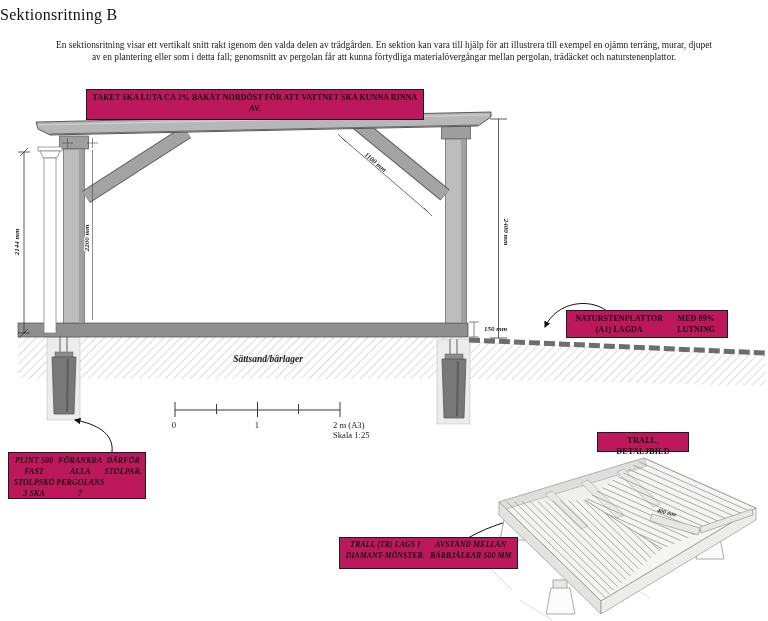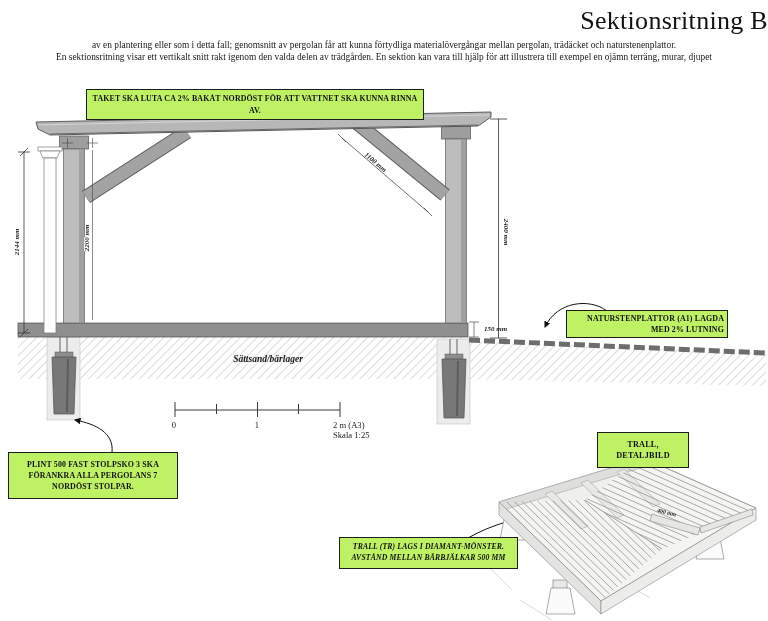--- a/index.html
+++ b/index.html
@@ -1,30 +1,30 @@
 <!DOCTYPE html>
 <html><head>
 <meta charset="utf-8">
 <style>
   html,body{margin:0;padding:0;background:#fff;}
   .stage{position:relative;width:768px;height:621px;background:#ffffff;overflow:hidden;
          font-family:"Liberation Serif",serif;color:#111;}
   .stage svg{position:absolute;left:0;top:0;}
-  .page-title{position:absolute;top:6px;left:0;width:768px;text-align:right;
-              font-size:26px;letter-spacing:.3px;}
+  .page-title{position:absolute;top:6px;left:0;width:768px;text-align:left;
+              font-size:16px;letter-spacing:.3px;}
   .page-sub{position:absolute;top:39px;left:10px;width:748px;text-align:center;
             font-size:9.4px;line-height:1.3;color:#1a1a1a;}
-  .note-box{position:absolute;border:1.2px solid #1d1d1d;background:#bef264;
+  .note-box{position:absolute;border:1.2px solid #1d1d1d;background:#be185d;
             font-size:7.9px;font-weight:bold;text-align:center;line-height:1.4;
-            display:flex;flex-direction:column;justify-content:center;
+            display:flex;flex-direction:row;justify-content:center;
             letter-spacing:.15px;padding:2px 3px;box-sizing:border-box;}
   .roof-note{left:86px;top:89px;width:338px;height:31px;}
   .stone-note{left:566px;top:310px;width:162px;height:28px;align-items:flex-end;}
-  .plinth-note{left:8px;top:452px;width:170px;height:47px;}
-  .trall-detail-label{left:597px;top:432px;width:92px;height:36px;font-size:8.2px;letter-spacing:.2px;}
+  .plinth-note{left:8px;top:452px;width:138px;height:47px;font-style:italic;}
+  .trall-detail-label{left:597px;top:432px;width:92px;height:20px;font-size:8.2px;letter-spacing:.2px;}
   .trall-note{left:339px;top:537px;width:179px;height:32px;font-size:7.7px;font-style:italic;}
   svg text{font-family:"Liberation Serif",serif;}
   .dim{font-size:7px;font-style:italic;font-weight:bold;fill:#1c1c1c;}
   .dim-sm{font-size:5.8px;font-style:italic;font-weight:bold;fill:#1c1c1c;}
   .ground-label{font-size:9.5px;font-style:italic;font-weight:bold;fill:#1a1a1a;}
   .scale-label{font-size:8.6px;fill:#1a1a1a;}
 </style>
 </head>
 <body>
 
@@ -234,37 +234,37 @@
 
       <polygon points="652,514 700,528 698,535 650,521" fill="#e6e6e4" stroke="#888" stroke-width="0.6"></polygon>
       <polygon points="700,527 752,509 753,515 701,533" fill="#e6e6e4" stroke="#888" stroke-width="0.6"></polygon>
 
       <text class="dim-sm" transform="translate(657,512) rotate(14)" text-anchor="start">400 mm</text>
     </g>
   </svg>
 
   <div class="page-title">Sektionsritning B</div>
   <div class="page-sub">
+    <div>En sektionsritning visar ett vertikalt snitt rakt igenom den valda delen av trädgården. En sektion kan vara till hjälp för att illustrera till exempel en ojämn terräng, murar, djupet</div>
     <div>av en plantering eller som i detta fall; genomsnitt av pergolan får att kunna förtydliga materialövergångar mellan pergolan, trädäcket och naturstenenplattor.</div>
-    <div>En sektionsritning visar ett vertikalt snitt rakt igenom den valda delen av trädgården. En sektion kan vara till hjälp för att illustrera till exempel en ojämn terräng, murar, djupet</div>
   </div>
 
   <div class="note-box roof-note">
     <div>TAKET SKA LUTA CA 2% BAKÅT NORDÖST FÖR ATT VATTNET SKA KUNNA RINNA AV.</div>
   </div>
 
   <div class="note-box stone-note">
     <div>NATURSTENPLATTOR (A1) LAGDA</div>
-    <div>MED 2% LUTNING</div>
+    <div>MED 89% LUTNING</div>
   </div>
 
   <div class="note-box plinth-note">
     <div>PLINT 500 FAST STOLPSKO 3 SKA</div>
     <div>FÖRANKRA ALLA PERGOLANS 7</div>
-    <div>NORDÖST STOLPAR.</div>
+    <div>DÄRFÖR STOLPAR.</div>
   </div>
 
   <div class="note-box trall-detail-label">
     <div>TRALL, DETALJBILD</div>
   </div>
 
   <div class="note-box trall-note">
     <div>TRALL (TR) LAGS I DIAMANT-MÖNSTER.</div>
     <div>AVSTÅND MELLAN BÄRBJÄLKAR 500 MM</div>
   </div>

